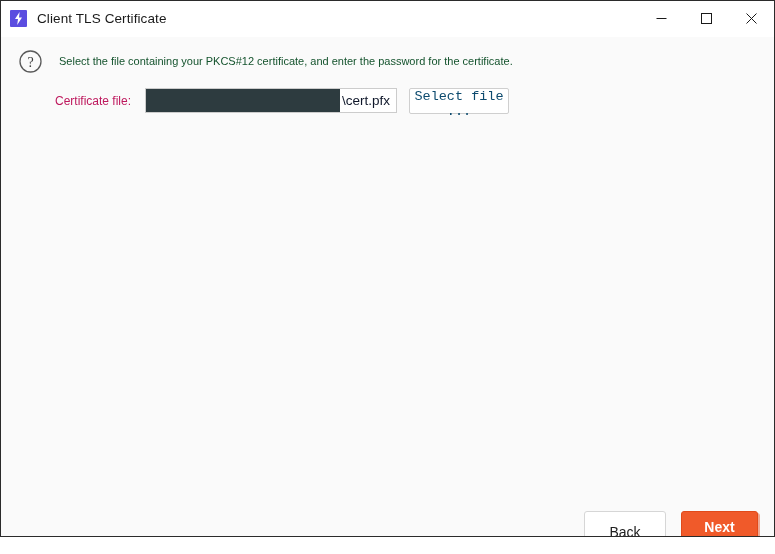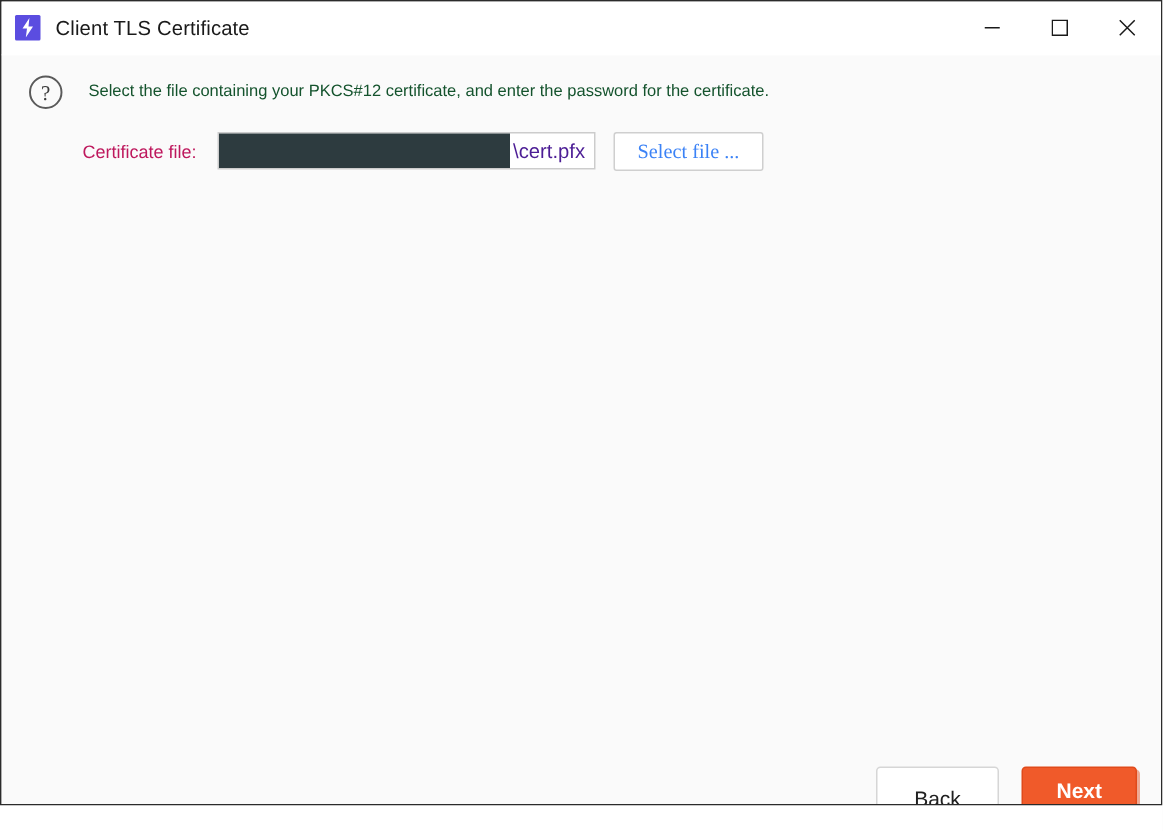--- a/index.html
+++ b/index.html
@@ -118,44 +118,44 @@
   .file-input {
     width: 252px;
     height: 25px;
     box-sizing: border-box;
     border: 1px solid #cccccc;
     background: #ffffff;
     display: flex;
     align-items: center;
     overflow: hidden;
     font-size: 13.5px;
-    color: #4c1d95;
+    color: #0f172a;
   }
   .redaction {
     width: 194px;
     height: 25px;
     background: #2d3b3f;
     flex: none;
   }
   .file-tail {
     padding-left: 2px;
     white-space: nowrap;
   }
 
   .select-file-btn {
     margin-left: 12px;
     width: 100px;
     height: 26px;
     box-sizing: border-box;
     background: #ffffff;
     border: 1px solid #cfcfcf;
     border-radius: 2px;
-    font-family: Liberation Serif, serif;
+    font-family: Liberation Mono, monospace;
     font-size: 13.5px;
-    color: #3b82f6;
+    color: #0c4a6e;
     cursor: default;
     padding: 0;
   }
 
   .password-input {
     width: 252px;
     height: 25px;
     box-sizing: border-box;
     border: 1px solid #7eb4ea;
     background: #ffffff;

